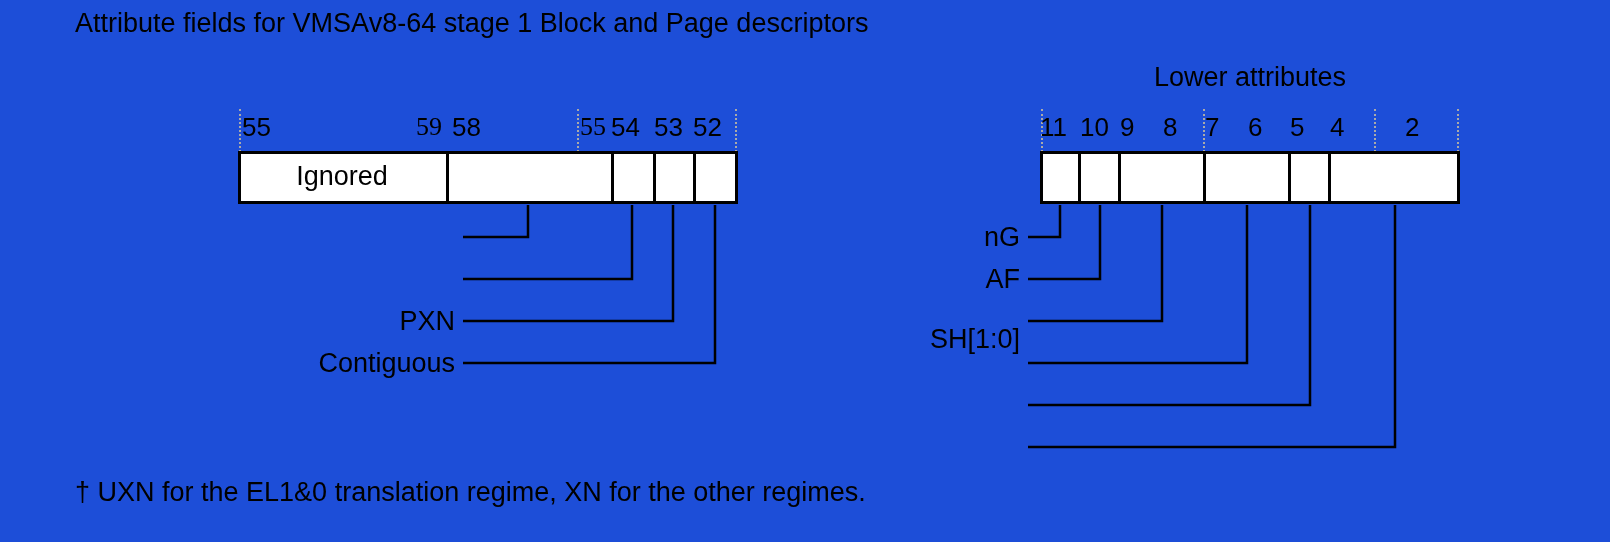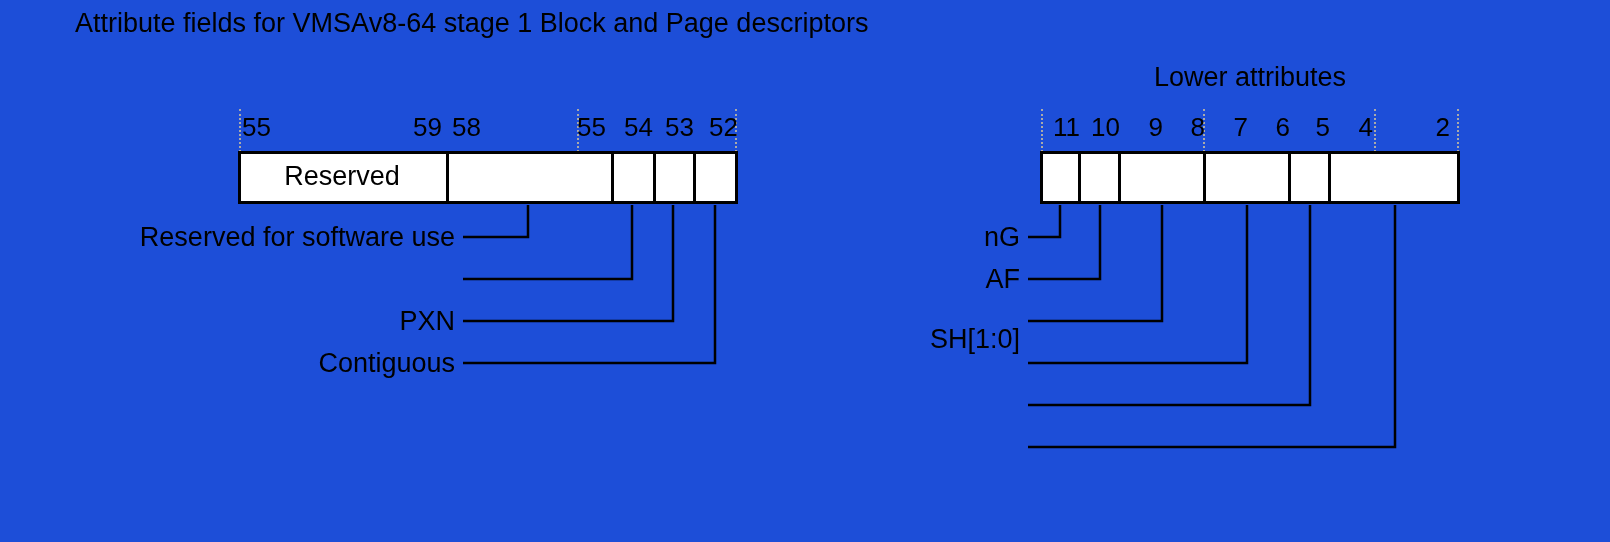--- a/index.html
+++ b/index.html
@@ -12,22 +12,22 @@
     font-family: "Liberation Sans", sans-serif;
     font-size: 27px;
     overflow: hidden;
   }
   .title   { position: absolute; left: 75px; top: 8px; white-space: nowrap; }
   .heading { position: absolute; top: 62px; text-align: center; white-space: nowrap; }
   .upper-heading { left: 238px; width: 500px; }
   .lower-heading { left: 1040px; width: 420px; }
 
   .bit { position: absolute; top: 112px; font-size: 26px; white-space: nowrap; }
-  .bit.c { text-align: right; }
-  .bit.r { text-align: right; }
+  .bit.c { text-align: left; }
+  .bit.r { text-align: right; font-family: Liberation Serif, serif; }
 
   .regbox {
     position: absolute; top: 151px; height: 53px;
     border: 3px solid #000; box-sizing: border-box; background: #fff;
   }
   .divider { position: absolute; top: 151px; height: 53px; width: 3px; background: #000; }
   .cell-label { position: absolute; top: 161px; text-align: center; }
 
   .guide { position: absolute; top: 109px; height: 43px; width: 0; border-left: 2px dotted #aaa; }
 
@@ -73,44 +73,44 @@
   <div class="bit c" style="left:1248px;width:42px">6</div>
   <div class="bit c" style="left:1290px;width:40px">5</div>
   <div class="bit c" style="left:1330px;width:43px">4</div>
   <div class="bit c" style="left:1405px;width:45px">2</div>
 
   <div class="regbox" style="left:238px;width:500px"></div>
   <div class="divider" style="left:446px"></div>
   <div class="divider" style="left:611px"></div>
   <div class="divider" style="left:653px"></div>
   <div class="divider" style="left:693px"></div>
-  <div class="cell-label" style="left:238px;width:208px">Reserved</div>
+  <div class="cell-label" style="left:238px;width:208px">Ignored</div>
 
   <div class="regbox" style="left:1040px;width:420px"></div>
   <div class="divider" style="left:1078px"></div>
   <div class="divider" style="left:1118px"></div>
   <div class="divider" style="left:1203px"></div>
   <div class="divider" style="left:1288px"></div>
   <div class="divider" style="left:1328px"></div>
 
-  <div class="flabel left-label" style="top:222px">Reserved for software use</div>
   <div class="flabel left-label" style="top:348px">Contiguous</div>
   <div class="flabel left-label" style="top:306px">PXN</div>
 
   <div class="flabel right-label" style="top:222px">nG</div>
   <div class="flabel right-label" style="top:264px">AF</div>
   <div class="flabel right-label" style="top:324px">SH[1:0]</div>
 
   <svg class="connectors" width="1610" height="542">
     <polyline points="463,237 528,237 528,205"></polyline>
     <polyline points="463,279 632,279 632,205"></polyline>
     <polyline points="463,321 673,321 673,205"></polyline>
     <polyline points="463,363 715,363 715,205"></polyline>
     <polyline points="1028,237 1060,237 1060,205"></polyline>
     <polyline points="1028,279 1100,279 1100,205"></polyline>
     <polyline points="1028,321 1162,321 1162,205"></polyline>
     <polyline points="1028,363 1247,363 1247,205"></polyline>
     <polyline points="1028,405 1310,405 1310,205"></polyline>
     <polyline points="1028,447 1395,447 1395,205"></polyline>
   </svg>
 
+  <div class="footnote">† UXN for the EL1&amp;0 translation regime, XN for the other regimes.</div>
 
 </div>
 
 </body></html>

